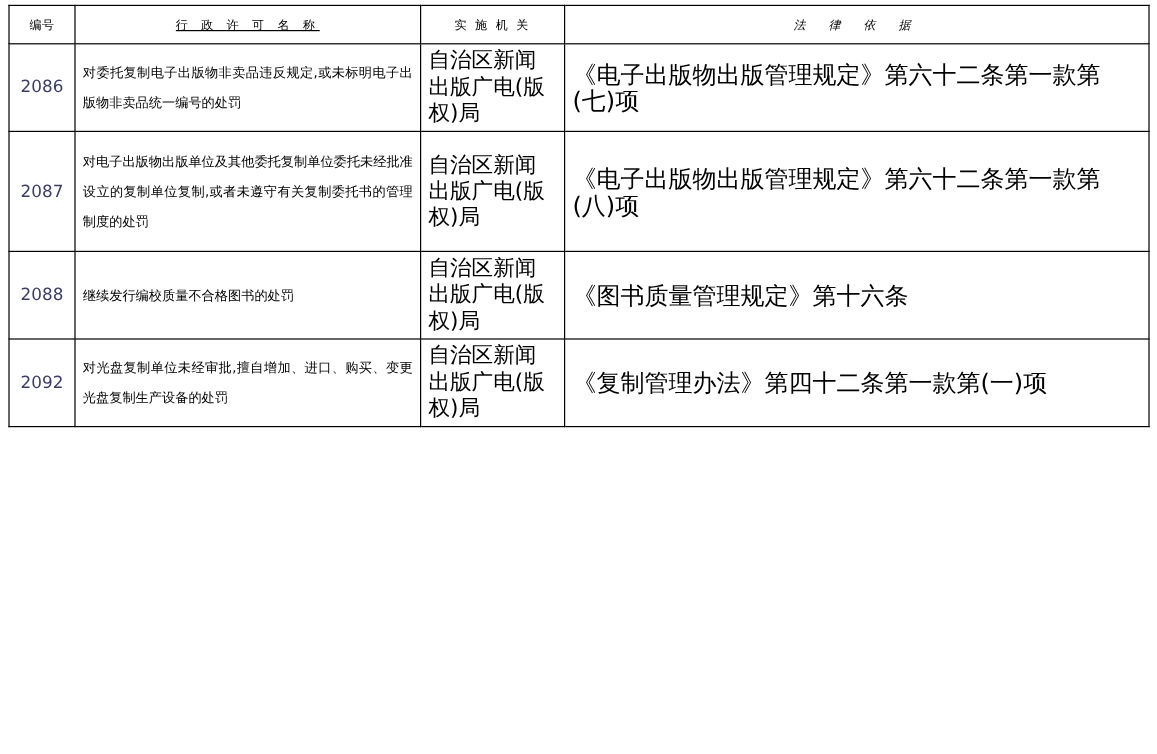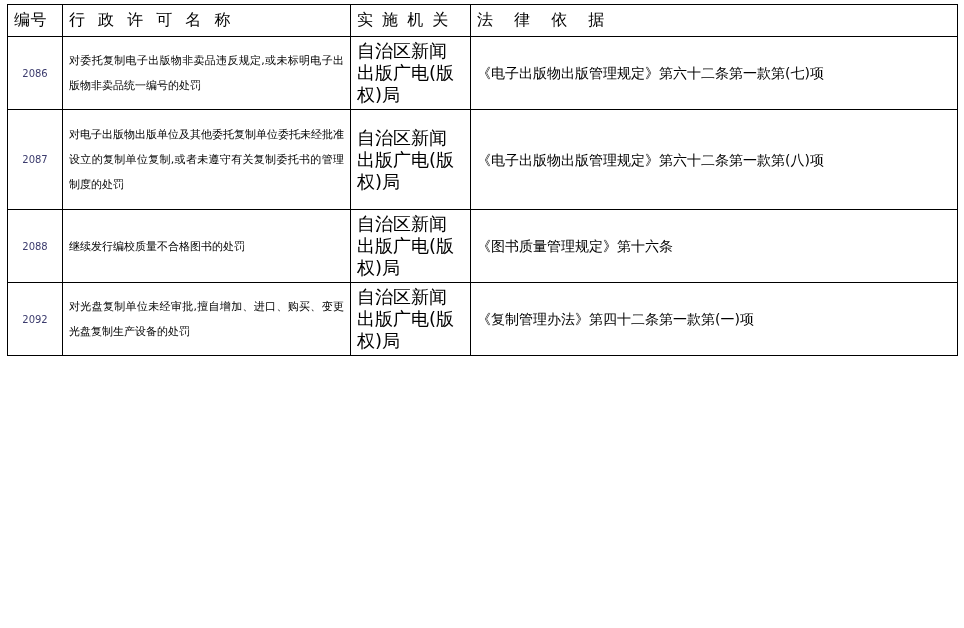--- a/index.html
+++ b/index.html
@@ -32,63 +32,65 @@
     padding: 3px 6px;
     box-sizing: border-box;
   }
   
   col.c-id     { width: 55px; }
   col.c-name   { width: 288px; }
   col.c-org    { width: 120px; }
   col.c-law    { width: 487px; }
 
   thead td {
-    text-align: left;
-    font-size: 16px;
+    text-align: center;
+    font-size: 10px;
     letter-spacing: 0.5px;
     height: 32px;
     padding: 4px 2px;
     white-space: nowrap;
   }
   .hdr-spaced {
     letter-spacing: 4px;
     padding-left: 4px;
+    text-decoration: underline;
   }
   .hdr-spaced-wide {
     letter-spacing: 8px;
     padding-left: 8px;
+    font-style: italic;
   }
   .hdr-spaced-mid {
     letter-spacing: 2px;
     padding-left: 2px;
     margin-left: 32px;
   }
 
   td.cell-id {
     text-align: center;
-    font-size: 10px;
+    font-size: 14px;
     color: #3b3b6d;
     font-family: "DejaVu Sans", "Liberation Sans", sans-serif;
   }
   td.cell-name {
     font-size: 11px;
     line-height: 25px;
     text-align: justify;
     text-justify: inter-ideograph;
     padding-left: 8px;
     padding-right: 8px;
   }
   td.cell-org {
     font-size: 18px;
     line-height: 22px;
     padding-left: 8px;
     padding-right: 4px;
   }
   td.cell-law {
-    font-size: 14px;
+    font-size: 20px;
     line-height: 22px;
     padding-left: 10px;
   }
   .row-h1 { height: 72px; }
   .row-h2 { height: 100px; }
   .row-h3 { height: 72px; }
 </style>
 </head>
 <body>
 

